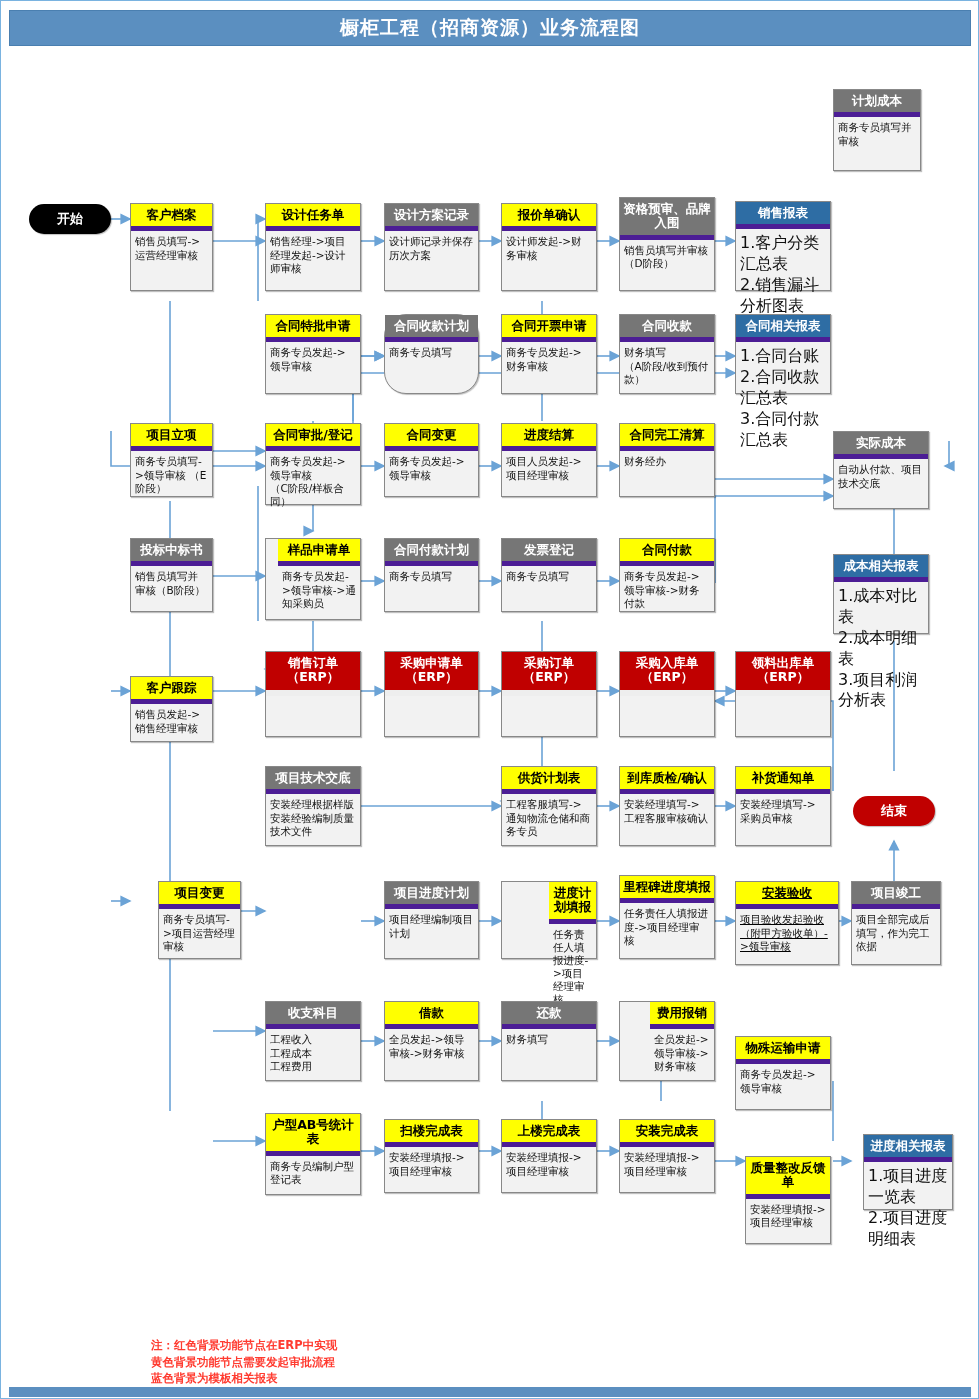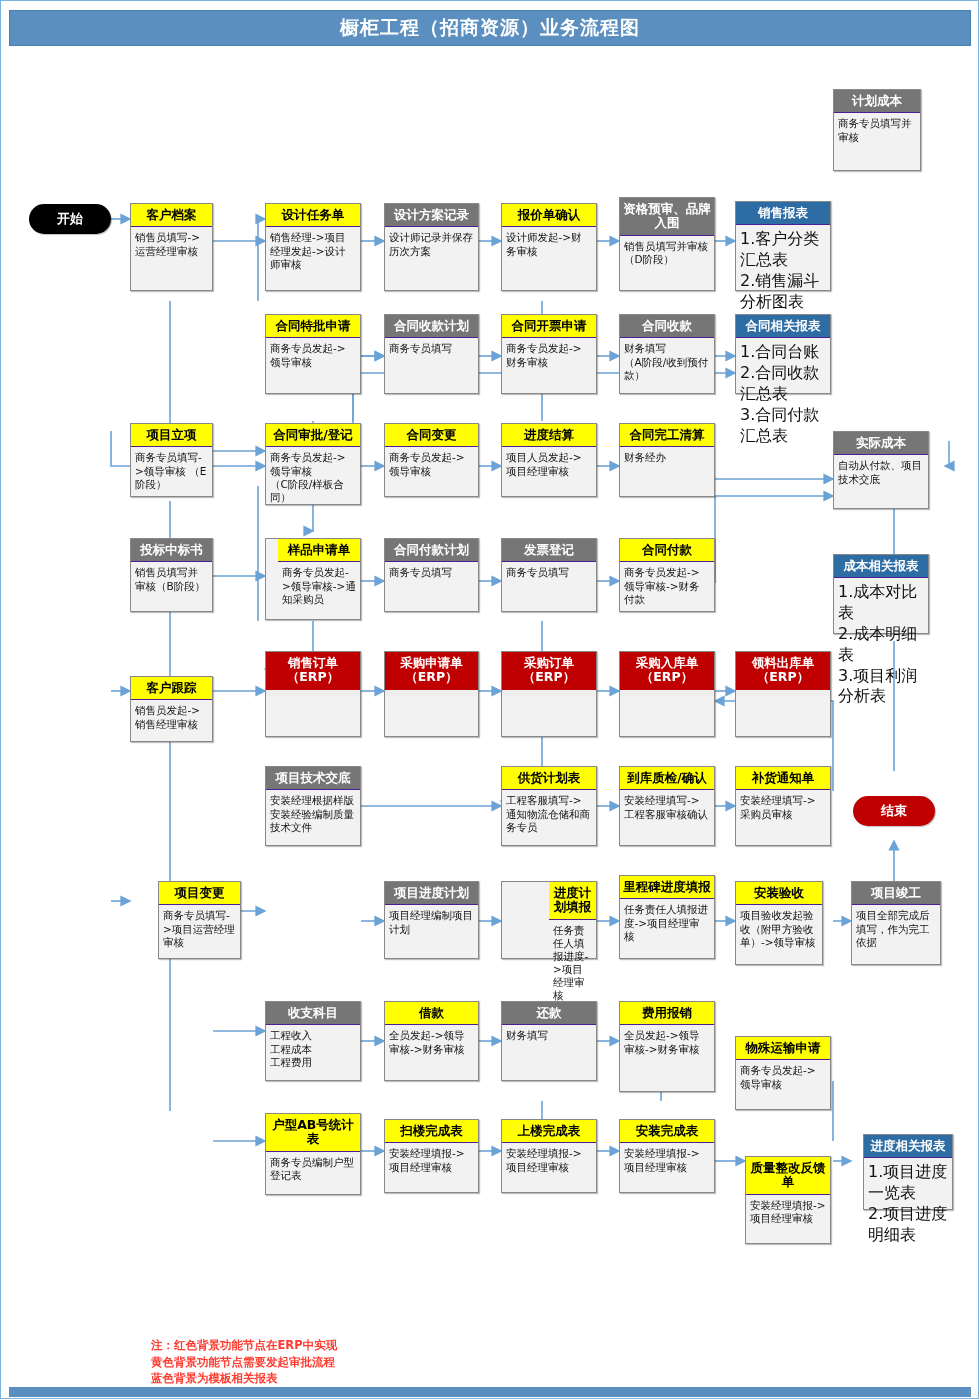--- a/index.html
+++ b/index.html
@@ -41,21 +41,21 @@
     box-shadow:1px 1px 1px rgba(0,0,0,0.25);
   }
   .node .hd{
     box-sizing:border-box;
     width:100%;
     text-align:center;
     font-size:12.5px;
     font-weight:bold;
     line-height:1.15;
     padding:4px 2px 4px 2px;
-    border-bottom:1px solid #4c1d95;
+    border-bottom:5px solid #4c1d95;
   }
   .node .bd{
     box-sizing:border-box;
     font-size:10.5px;
     line-height:1.25;
     padding:4px 4px 2px 4px;
     color:#101010;
     white-space:pre-line;
   }
   .node.hdr-yellow .hd{ background:#ffff00; color:#000000; }
@@ -227,21 +227,21 @@
     <div class="hd">销售报表</div>
     <div class="bd">1.客户分类汇总表
 2.销售漏斗分析图表
 3.预计签约统计图表</div>
   </div>
 
   <div class="node hdr-yellow" style="left:264px;top:313px;width:96px;height:80px;">
     <div class="hd">合同特批申请</div>
     <div class="bd">商务专员发起-&gt;领导审核</div>
   </div>
-  <div class="node hdr-gray" style="left:383px;top:313px;width:95px;height:80px;">
+  <div class="node hdr-gray" style="left:383px;top:313px;width:95px;height:80px;border-radius:22px;">
     <div class="hd">合同收款计划</div>
     <div class="bd">商务专员填写</div>
   </div>
   <div class="node hdr-yellow" style="left:500px;top:313px;width:96px;height:80px;">
     <div class="hd">合同开票申请</div>
     <div class="bd">商务专员发起-&gt;财务审核</div>
   </div>
   <div class="node hdr-gray" style="left:618px;top:313px;width:96px;height:80px;">
     <div class="hd">合同收款</div>
     <div class="bd">财务填写
@@ -363,21 +363,21 @@
     <div class="bd">项目经理编制项目计划</div>
   </div>
   <div class="node hdr-yellow" style="left:500px;top:880px;width:96px;height:78px;padding-left:47px;">
     <div class="hd">进度计划填报</div>
     <div class="bd">任务责任人填报进度-&gt;项目经理审核</div>
   </div>
   <div class="node hdr-yellow" style="left:618px;top:874px;width:96px;height:84px;">
     <div class="hd">里程碑进度填报</div>
     <div class="bd">任务责任人填报进度-&gt;项目经理审核</div>
   </div>
-  <div class="node hdr-yellow" style="left:734px;top:880px;width:88px;height:84px;">
+  <div class="node hdr-yellow" style="left:734px;top:880px;width:104px;height:84px;text-decoration:underline;">
     <div class="hd">安装验收</div>
     <div class="bd">项目验收发起验收（附甲方验收单）-&gt;领导审核</div>
   </div>
   <div class="node hdr-gray" style="left:850px;top:880px;width:90px;height:84px;">
     <div class="hd">项目竣工</div>
     <div class="bd">项目全部完成后填写，作为完工依据</div>
   </div>
 
   <div class="node hdr-gray" style="left:264px;top:1000px;width:96px;height:80px;">
     <div class="hd">收支科目</div>
@@ -386,21 +386,21 @@
 工程费用</div>
   </div>
   <div class="node hdr-yellow" style="left:383px;top:1000px;width:95px;height:80px;">
     <div class="hd">借款</div>
     <div class="bd">全员发起-&gt;领导审核-&gt;财务审核</div>
   </div>
   <div class="node hdr-gray" style="left:500px;top:1000px;width:96px;height:80px;">
     <div class="hd">还款</div>
     <div class="bd">财务填写</div>
   </div>
-  <div class="node hdr-yellow" style="left:618px;top:1000px;width:96px;height:91px;">
+  <div class="node hdr-yellow" style="left:618px;top:1000px;width:96px;height:80px;padding-left:30px;">
     <div class="hd">费用报销</div>
     <div class="bd">全员发起-&gt;领导审核-&gt;财务审核</div>
   </div>
   <div class="node hdr-yellow" style="left:734px;top:1035px;width:96px;height:74px;">
     <div class="hd">物殊运输申请</div>
     <div class="bd">商务专员发起-&gt;领导审核</div>
   </div>
 
   <div class="node hdr-yellow" style="left:264px;top:1112px;width:96px;height:82px;">
     <div class="hd">户型AB号统计表</div>

